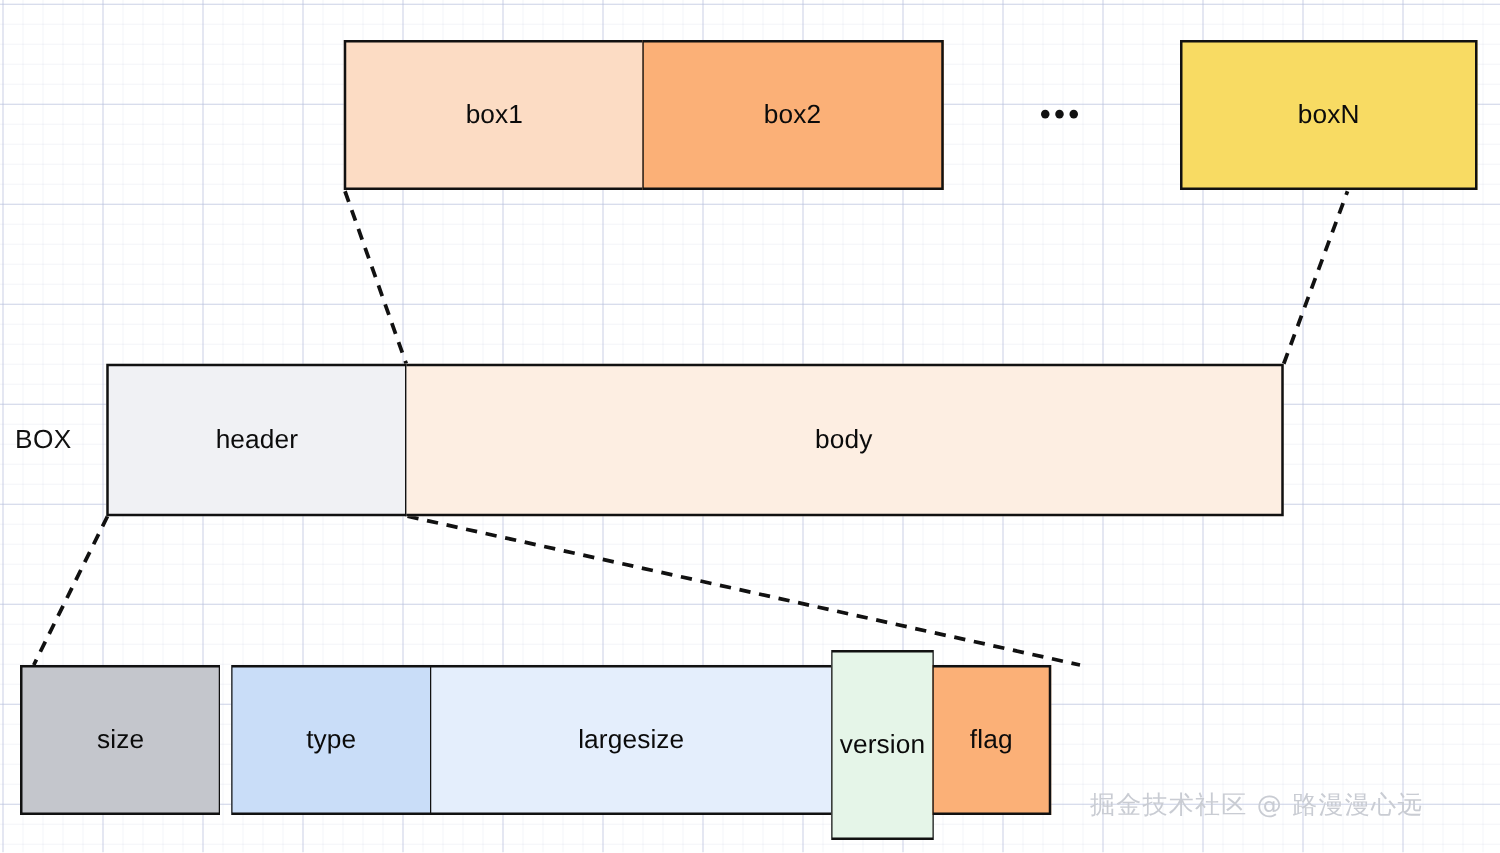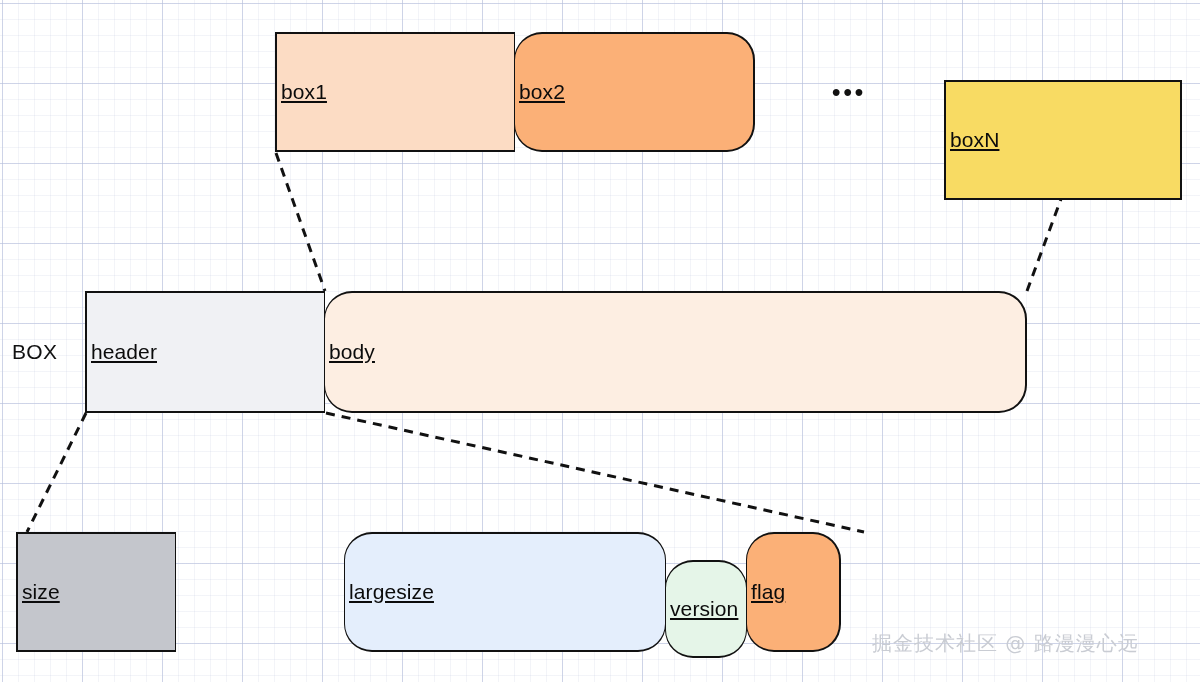--- a/index.html
+++ b/index.html
@@ -31,29 +31,28 @@
     height: 682px;
     pointer-events: none;
   }
   .node {
     position: absolute;
     box-sizing: border-box;
     border: 2px solid #111111;
     display: flex;
     align-items: center;
     justify-content: center;
-    text-align: left;
+    text-align: center;
     color: #0b0b0b;
     font-size: 21px;
     line-height: 1.18;
     letter-spacing: 0.1px;
-    text-decoration: underline;
   }
   .node.joined-right { border-right-width: 1px; }
-  .node.joined-left  { border-left-width: 1px; border-radius: 28px; }
+  .node.joined-left  { border-left-width: 1px; }
   .label-plain {
     position: absolute;
     color: #111111;
     font-size: 21px;
     letter-spacing: 0.3px;
     white-space: nowrap;
   }
   .ellipsis {
     position: absolute;
     color: #111111;
@@ -88,44 +87,47 @@
   <div class="node joined-right" style="left:275px; top:32px; width:240px; height:120px; background:#fcdcc4;">
     <span class="field-wrap">box1</span>
   </div>
 
   <div class="node joined-left" style="left:514px; top:32px; width:241px; height:120px; background:#fbb077;">
     <span class="field-wrap">box2</span>
   </div>
 
   <div class="ellipsis" style="left:832px; top:80px;">•••</div>
 
-  <div class="node" style="left:944px; top:32px; width:238px; height:120px; background:#f8db63;margin-top:48px;">
+  <div class="node" style="left:944px; top:32px; width:238px; height:120px; background:#f8db63;">
     <span class="field-wrap">boxN</span>
   </div>
 
   <div class="label-plain" style="left:12px; top:340px;">BOX</div>
 
   <div class="node joined-left" style="left:324px; top:291px; width:703px; height:122px; background:#fdeee2;">
     <span class="field-wrap">body</span>
   </div>
 
   <div class="node joined-right" style="left:85px; top:291px; width:240px; height:122px; background:#f0f1f4;">
     <span class="field-wrap">header</span>
   </div>
 
   <div class="node joined-right" style="left:16px; top:532px; width:160px; height:120px; background:#c4c6cc;">
     <span class="field-wrap">size</span>
   </div>
 
+  <div class="node joined-left joined-right" style="left:185px; top:532px; width:160px; height:120px; background:#c9ddf8;">
+    <span class="field-wrap">type</span>
+  </div>
 
   <div class="node joined-left joined-right" style="left:344px; top:532px; width:322px; height:120px; background:#e4eefc;">
     <span class="field-wrap">largesize</span>
   </div>
 
-  <div class="node joined-left joined-right" style="left:665px; top:560px; width:82px; height:98px; background:#e5f5e8;">
+  <div class="node joined-left joined-right" style="left:665px; top:520px; width:82px; height:152px; background:#e5f5e8;">
     <span class="field-wrap">version</span>
   </div>
 
   <div class="node joined-left" style="left:746px; top:532px; width:95px; height:120px; background:#fbb077;">
     <span class="field-wrap">flag</span>
   </div>
 
   <div class="watermark" style="left:872px; top:630px;">掘金技术社区 @ 路漫漫心远</div>
 
 </div>

